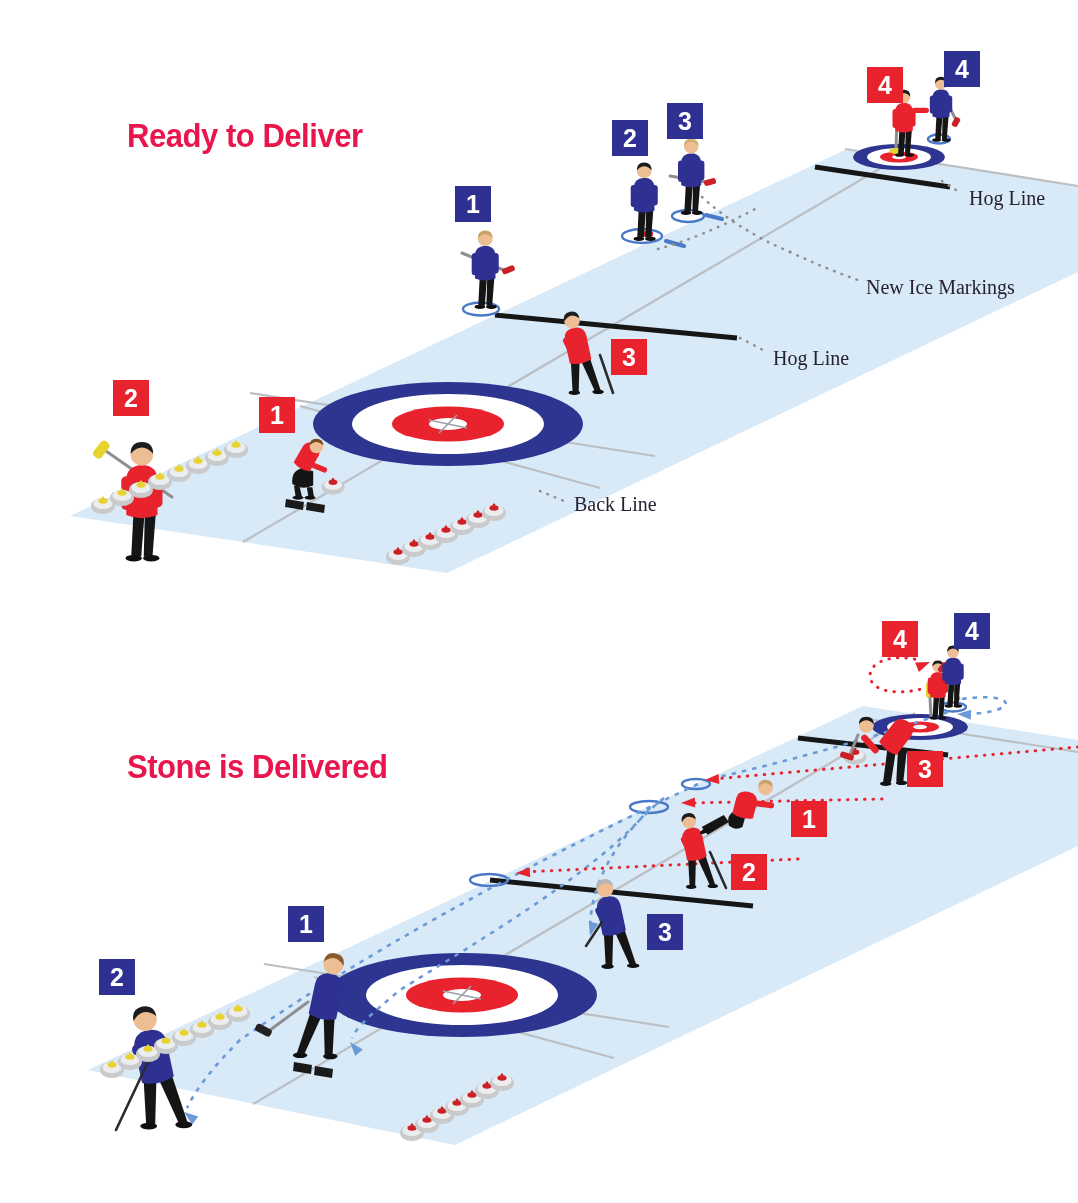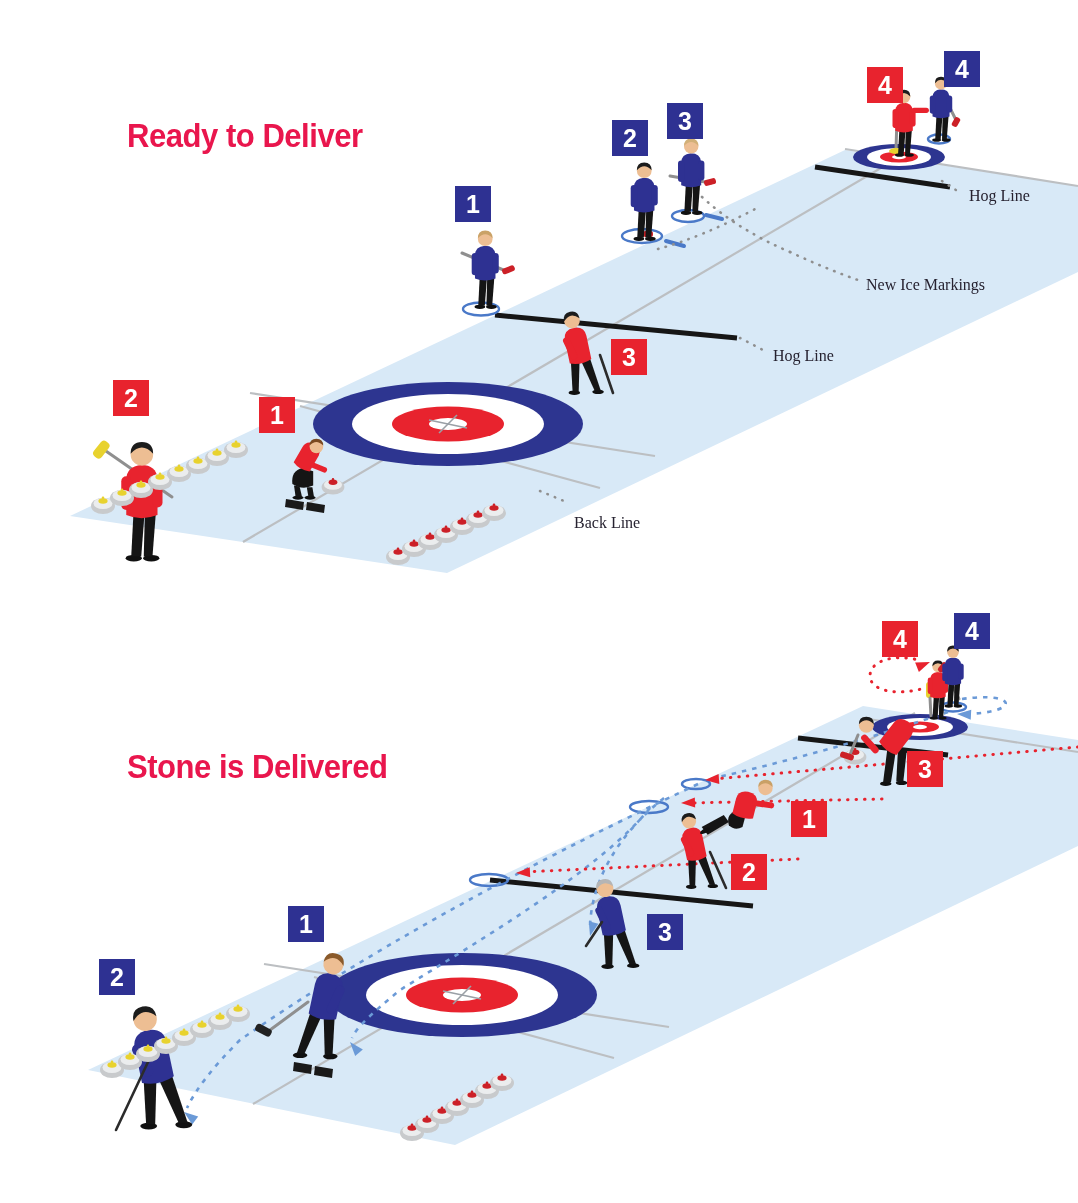--- a/index.html
+++ b/index.html
@@ -2,21 +2,21 @@
 <html><head>
 <meta charset="utf-8">
 <style>
   html,body{margin:0;padding:0;background:#ffffff;}
   #canvas{position:relative;width:1078px;height:1203px;background:#ffffff;overflow:hidden;
           font-family:"Liberation Sans",sans-serif;}
   #canvas svg{position:absolute;left:0;top:0;}
   .scene-title{position:absolute;font-family:"Liberation Sans",sans-serif;font-weight:bold;
                font-size:33px;color:#e9164d;transform:scaleX(.94);transform-origin:left top;
                white-space:nowrap;letter-spacing:-.5px;}
-  .map-label{position:absolute;font-family:"Liberation Serif",serif;font-size:16px;color:#262230;
+  .map-label{position:absolute;font-family:"Liberation Serif",serif;font-size:20px;color:#262230;
              white-space:nowrap;}
   .badge{position:absolute;width:36px;height:36px;display:flex;align-items:center;justify-content:center;
          color:#fff;font-weight:bold;font-size:25px;font-family:"Liberation Sans",sans-serif;
          line-height:1;}
   .badge.red{background:#e8232e;}
   .badge.blue{background:#2e3192;}
   
   .sheet{fill:#d8e9f7;}
   .ice-line{stroke:#bcbfc2;stroke-width:2.2;fill:none;}
   .hog{stroke:#161616;stroke-width:5;fill:none;}
@@ -338,21 +338,21 @@
     </g>
   </g>
 </svg>
 
 <div class="scene-title" style="left:127px;top:117px">Ready to Deliver</div>
 <div class="scene-title" style="left:127px;top:748px">Stone is Delivered</div>
 
 <div class="map-label" style="left:969px;top:187px">Hog Line</div>
 <div class="map-label" style="left:866px;top:276px">New Ice Markings</div>
 <div class="map-label" style="left:773px;top:347px">Hog Line</div>
-<div class="map-label" style="left:574px;top:514px">Back Line</div>
+<div class="map-label" style="left:574px;top:493px">Back Line</div>
 
 <div class="badge blue" style="left:612px;top:120px">2</div>
 <div class="badge blue" style="left:667px;top:103px">3</div>
 <div class="badge blue" style="left:455px;top:186px">1</div>
 <div class="badge blue" style="left:944px;top:51px">4</div>
 <div class="badge red" style="left:867px;top:67px">4</div>
 <div class="badge red" style="left:611px;top:339px">3</div>
 <div class="badge red" style="left:259px;top:397px">1</div>
 <div class="badge red" style="left:113px;top:380px">2</div>
 

